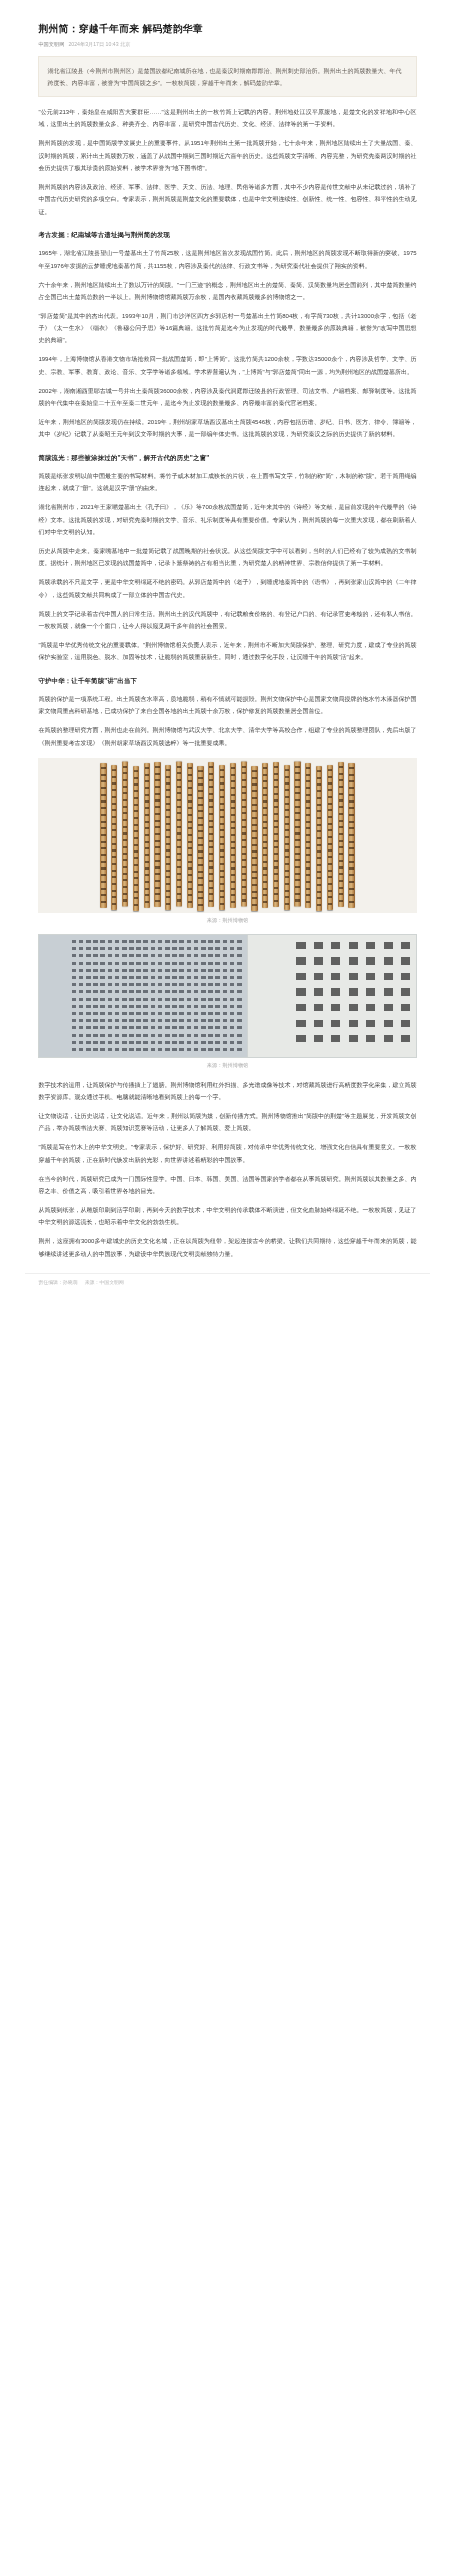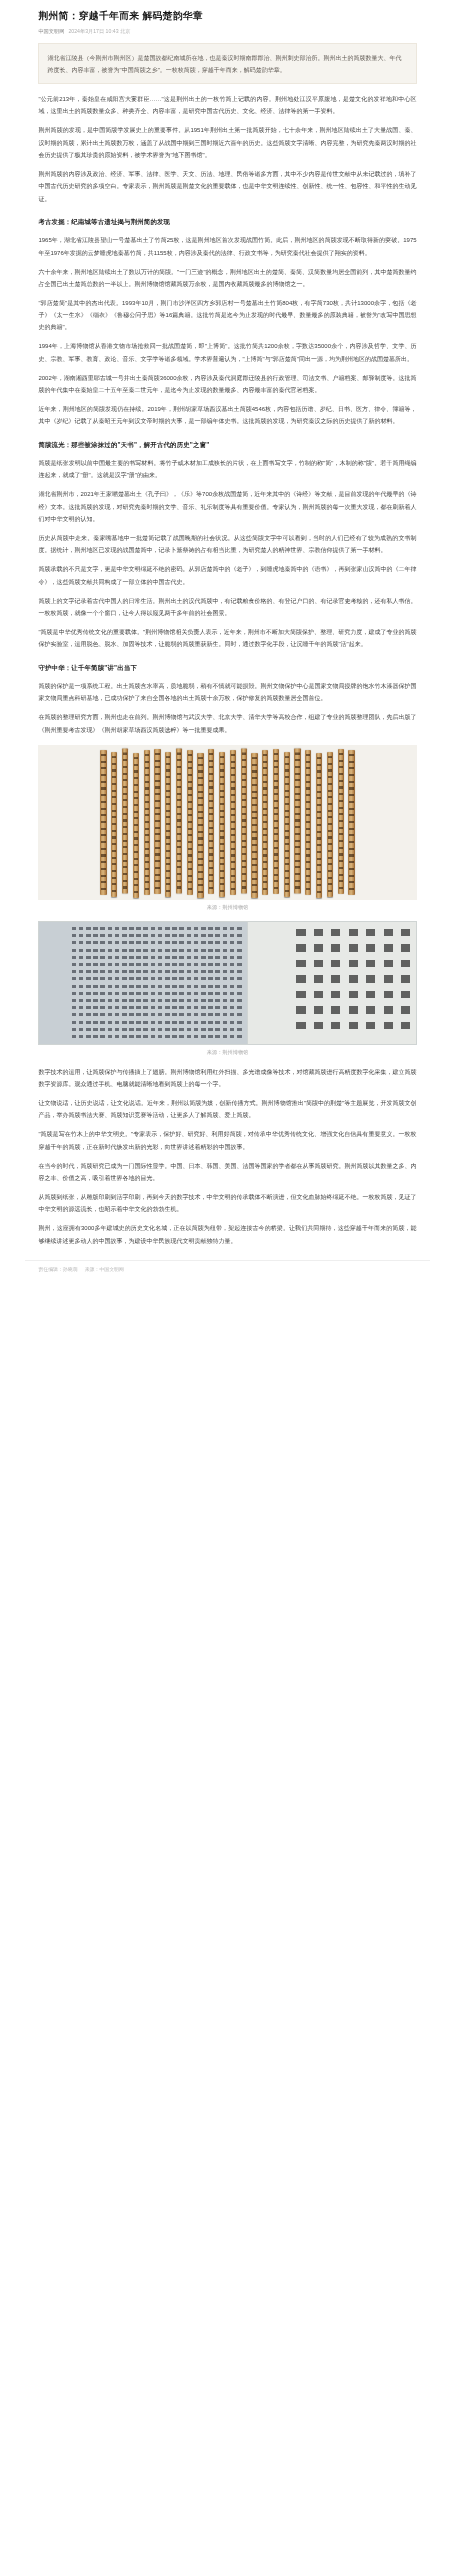--- a/index.html
+++ b/index.html
@@ -7,21 +7,21 @@
     margin: 0; padding: 0;
     background: #ffffff;
   }
   body {
     width: 455px;
     font-family: "Liberation Sans", sans-serif;
     color: #333;
   }
   .page {
     width: 405px;
-    margin: 0 auto;
+    margin: 13px auto;
     background: #fff;
     padding: 0 0 20.6px 0;
   }
   .article {
     padding: 9.3px 13.4px 0 13.4px;
   }
   .headline {
     font-size: 9.8px;
     font-weight: bold;
     color: #1a1a1a;

